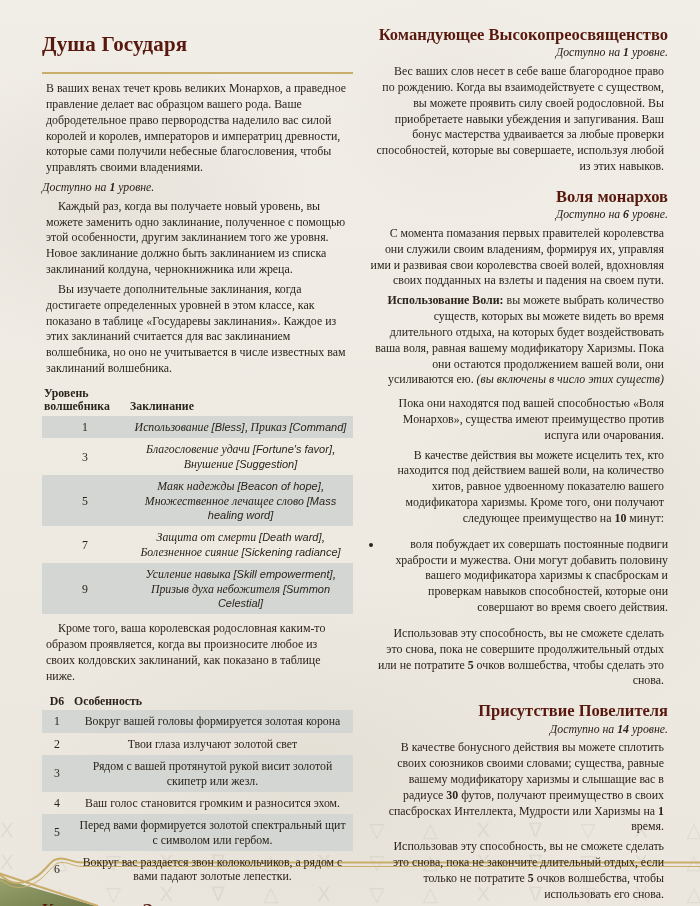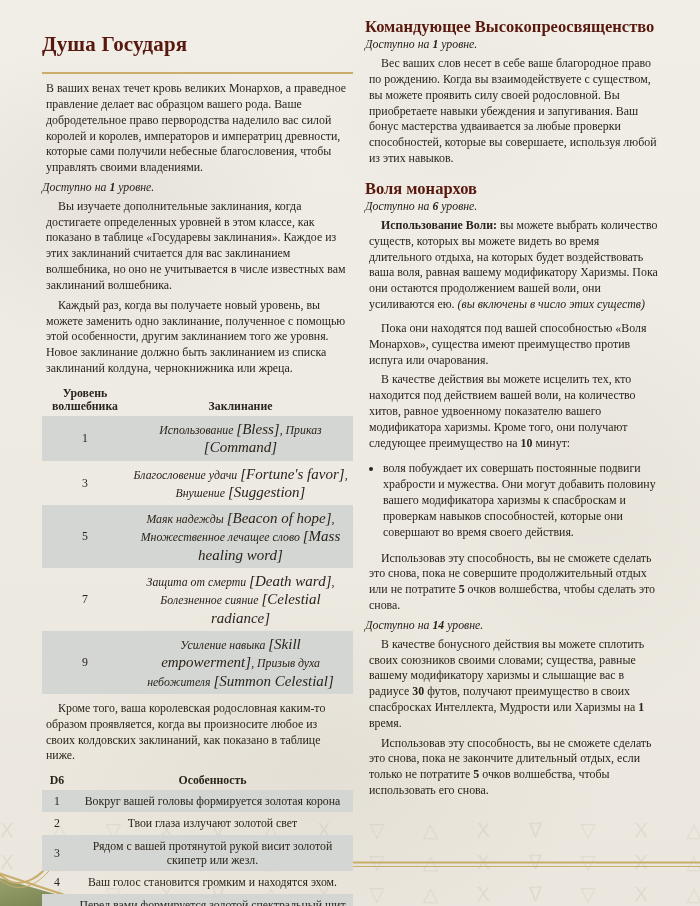--- a/index.html
+++ b/index.html
@@ -9,39 +9,39 @@
     color:#2b241c;
     background:
       radial-gradient(ellipse 300px 220px at 15% 22%, rgba(205,199,188,.28), transparent 70%),
       radial-gradient(ellipse 260px 300px at 85% 55%, rgba(208,202,190,.22), transparent 70%),
       radial-gradient(ellipse 420px 260px at 45% 85%, rgba(198,192,178,.22), transparent 70%),
       radial-gradient(ellipse 200px 160px at 65% 12%, rgba(210,205,195,.18), transparent 70%),
       linear-gradient(#f1eee7,#ebe7de);
   }
   .col{position:absolute;}
   .col-left{left:42px;top:33px;width:311px;}
-  .col-right{left:365px;top:18px;width:303px;}
+  .col-right{left:365px;top:26px;width:303px;text-align:right;}
   h1,h2{font-family:"Liberation Serif",serif;color:#58180d;font-weight:bold;margin:0;line-height:1.05;}
   h1{font-size:21px;letter-spacing:.2px;border-bottom:2px solid #c9ad6a;padding-bottom:17px;margin-bottom:7px;}
   h2{font-size:16.5px;margin-top:13px;}
   h2.first{margin-top:0;}
   .avail{font-style:italic;font-size:11.8px;line-height:1.25;margin:2px 0 3px;}
   .avail .num{font-weight:bold;}
   p{font-size:11.9px;line-height:1.33;margin:4px;}
   p.gap{margin-top:8px;}
   .ind{text-indent:12px;}
   .b{font-weight:bold;}
   .it{font-style:italic;}
   table{width:100%;border-collapse:collapse;margin:9px 0 7px;}
-  th{font-size:11.8px;font-weight:bold;text-align:center;vertical-align:bottom;padding:1px 2px 2px;line-height:1.15;}
+  th{font-size:11.8px;font-weight:bold;text-align:left;vertical-align:bottom;padding:1px 2px 2px;line-height:1.15;}
   td{font-size:11.8px;padding:4px 4px;text-align:center;vertical-align:middle;line-height:1.22;}
   tr.shade td{background:#d3d6d2;}
   .spell-tbl .c1{width:86px;}
   .spell-cell{font-style:italic;}
-  .eng{font-family:Liberation Serif, serif;font-size:15px;}
+  .eng{font-family:Liberation Sans, sans-serif;font-size:11px;}
   .d6-tbl .c1{width:30px;}
   .d6-tbl th.h1{text-align:center;}
   ul.feat{margin:10px 0 10px 2px;padding-left:16px;}
   ul.feat li{font-size:11.9px;line-height:1.33;}
   .watermark{position:absolute;left:0;width:100%;text-align:center;white-space:nowrap;overflow:hidden;
     font-family:"DejaVu Sans",sans-serif;font-size:20px;letter-spacing:16px;color:rgba(125,113,95,0.10);z-index:1;}
   .wm1{top:818px;}
   .wm2{top:850px;}
   .wm3{top:882px;}
   .footer-svg{position:absolute;left:0;bottom:0;z-index:2;}
@@ -55,22 +55,22 @@
   <div class="watermark wm1">Χ △ ▽ Χ ∇ △ Χ ▽ △ Χ ∇ ▽ Χ △ ▽ Χ</div>
   <div class="watermark wm2">Χ △ ▽ Χ ∇ △ Χ ▽ △ Χ ∇ ▽ Χ △ ▽ Χ</div>
   <div class="watermark wm3">Χ △ ▽ Χ ∇ △ Χ ▽ △ Χ ∇ ▽ Χ △ ▽ Χ</div>
 
   <div class="col col-left">
 
     <h1>Душа Государя</h1>
     <p>В ваших венах течет кровь великих Монархов, а праведное правление делает вас образцом вашего рода. Ваше добродетельное право первородства наделило вас силой королей и королев, императоров и императриц древности, которые сами получили небесные благословения, чтобы управлять своими владениями.</p>
 
     <p class="avail"><span>Доступно на </span><span class="num">1</span><span> уровне.</span></p>
+    <p class="ind">Каждый раз, когда вы получаете новый уровень, вы можете заменить одно заклинание, полученное с помощью этой особенности, другим заклинанием того же уровня. Новое заклинание должно быть заклинанием из списка заклинаний колдуна, чернокнижника или жреца.</p>
     <p class="ind">Вы изучаете дополнительные заклинания, когда достигаете определенных уровней в этом классе, как показано в таблице «Государевы заклинания». Каждое из этих заклинаний считается для вас заклинанием волшебника, но оно не учитывается в числе известных вам заклинаний волшебника.</p>
-    <p class="ind">Каждый раз, когда вы получаете новый уровень, вы можете заменить одно заклинание, полученное с помощью этой особенности, другим заклинанием того же уровня. Новое заклинание должно быть заклинанием из списка заклинаний колдуна, чернокнижника или жреца.</p>
 
     <table class="spell-tbl">
       <colgroup>
           <col class="c1">
           <col>
         </colgroup>
       <thead>
         <tr>
           <th>Уровень волшебника</th>
           <th>Заклинание</th>
@@ -84,21 +84,21 @@
         <tr>
           <td>3</td>
           <td class="spell-cell"><span>Благословение удачи </span><span class="eng">[Fortune's favor]</span><span>, Внушение </span><span class="eng">[Suggestion]</span></td>
         </tr>
         <tr class="shade">
           <td>5</td>
           <td class="spell-cell"><span>Маяк надежды </span><span class="eng">[Beacon of hope]</span><span>, Множественное лечащее слово </span><span class="eng">[Mass healing word]</span></td>
         </tr>
         <tr>
           <td>7</td>
-          <td class="spell-cell"><span>Защита от смерти </span><span class="eng">[Death ward]</span><span>, Болезненное сияние </span><span class="eng">[Celestial radiance]</span></td>
+          <td class="spell-cell"><span>Защита от смерти </span><span class="eng">[Death ward]</span><span>, Болезненное сияние </span><span class="eng">[Sickening radiance]</span></td>
         </tr>
         <tr class="shade">
           <td>9</td>
           <td class="spell-cell"><span>Усиление навыка </span><span class="eng">[Skill empowerment]</span><span>, Призыв духа небожителя </span><span class="eng">[Summon Celestial]</span></td>
         </tr>
       </tbody>
     </table>
 
     <p class="ind">Кроме того, ваша королевская родословная каким-то образом проявляется, когда вы произносите любое из своих колдовских заклинаний, как показано в таблице ниже.</p>
 
@@ -121,21 +121,21 @@
         <tr>
           <td>2</td>
           <td>Твои глаза излучают золотой свет</td>
         </tr>
         <tr class="shade">
           <td>3</td>
           <td>Рядом с вашей протянутой рукой висит золотой скипетр или жезл.</td>
         </tr>
         <tr>
           <td>4</td>
-          <td>Ваш голос становится громким и находятся эхом.</td>
+          <td>Ваш голос становится громким и разносится эхом.</td>
         </tr>
         <tr class="shade">
           <td>5</td>
           <td>Перед вами формируется золотой спектральный щит с символом или гербом.</td>
         </tr>
         <tr>
           <td>6</td>
           <td>Вокруг вас раздается звон колокольчиков, а рядом с вами падают золотые лепестки.</td>
         </tr>
       </tbody>
@@ -146,30 +146,32 @@
   </div>
 
   <div class="col col-right">
 
     <h2 class="first">Командующее Высокопреосвященство</h2>
     <p class="avail"><span>Доступно на </span><span class="num">1</span><span> уровне.</span></p>
     <p class="ind">Вес ваших слов несет в себе ваше благородное право по рождению. Когда вы взаимодействуете с существом, вы можете проявить силу своей родословной. Вы приобретаете навыки убеждения и запугивания. Ваш бонус мастерства удваивается за любые проверки способностей, которые вы совершаете, используя любой из этих навыков.</p>
 
     <h2>Воля монархов</h2>
     <p class="avail"><span>Доступно на </span><span class="num">6</span><span> уровне.</span></p>
+    <p class="ind">С момента помазания первых правителей королевства они служили своим владениям, формируя их, управляя ими и развивая свои королевства своей волей, вдохновляя своих подданных на взлеты и падения на своем пути.</p>
     <p class="ind"><span class="b">Использование Воли:</span><span> вы можете выбрать количество существ, которых вы можете видеть во время длительного отдыха, на которых будет воздействовать ваша воля, равная вашему модификатору Харизмы. Пока они остаются продолжением вашей воли, они усиливаются ею. </span><span class="it">(вы включены в число этих существ)</span></p>
     <p class="ind gap">Пока они находятся под вашей способностью «Воля Монархов», существа имеют преимущество против испуга или очарования.</p>
     <p class="ind"><span>В качестве действия вы можете исцелить тех, кто находится под действием вашей воли, на количество хитов, равное удвоенному показателю вашего модификатора харизмы. Кроме того, они получают следующее преимущество на </span><span class="b">10</span><span> минут:</span></p>
 
     <ul class="feat">
       <li>воля побуждает их совершать постоянные подвиги храбрости и мужества. Они могут добавить половину вашего модификатора харизмы к спасброскам и проверкам навыков способностей, которые они совершают во время своего действия.</li>
     </ul>
 
     <p class="ind"><span>Использовав эту способность, вы не сможете сделать это снова, пока не совершите продолжительный отдых или не потратите </span><span class="b">5</span><span> очков волшебства, чтобы сделать это снова.</span></p>
 
+    <h2>Присутствие Повелителя</h2>
     <p class="avail"><span>Доступно на </span><span class="num">14</span><span> уровне.</span></p>
     <p class="ind"><span>В качестве бонусного действия вы можете сплотить своих союзников своими словами; существа, равные вашему модификатору харизмы и слышащие вас в радиусе </span><span class="b">30</span><span> футов, получают преимущество в своих спасбросках Интеллекта, Мудрости или Харизмы на </span><span class="b">1</span><span> время.</span></p>
     <p class="ind"><span>Использовав эту способность, вы не сможете сделать это снова, пока не закончите длительный отдых, если только не потратите </span><span class="b">5</span><span> очков волшебства, чтобы использовать его снова.</span></p>
 
   </div>
 
   <svg class="footer-svg" width="700" height="60" viewBox="0 0 700 60">
     <defs>
       <linearGradient id="grn" x1="0" y1="0" x2="1" y2="1">
         <stop offset="0" stop-color="#9aa36f"></stop>

